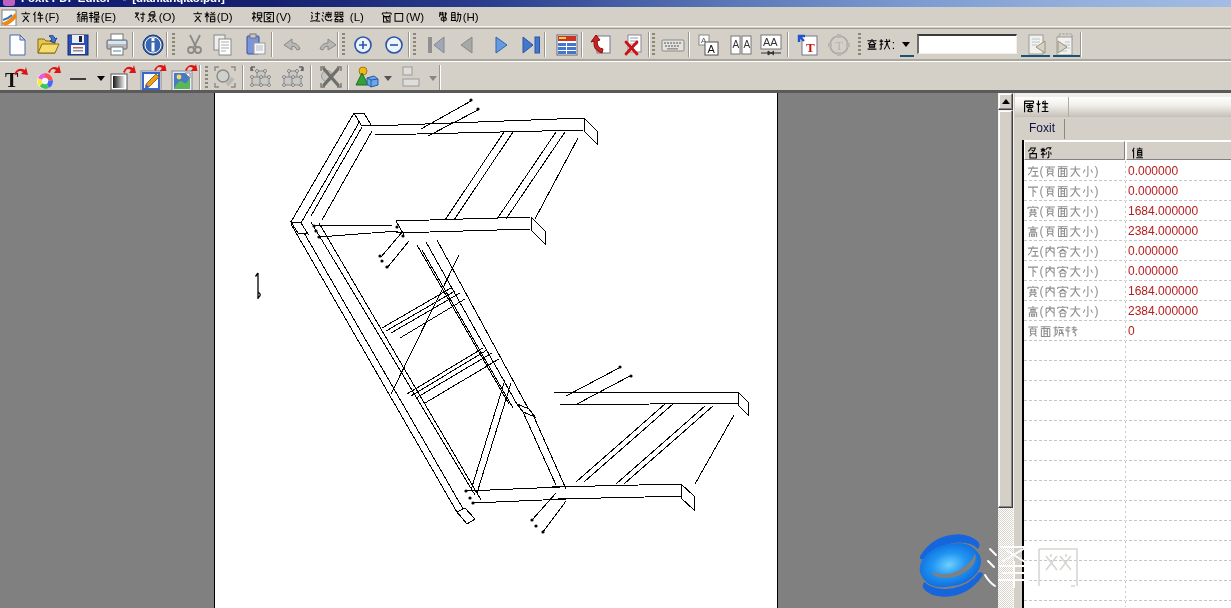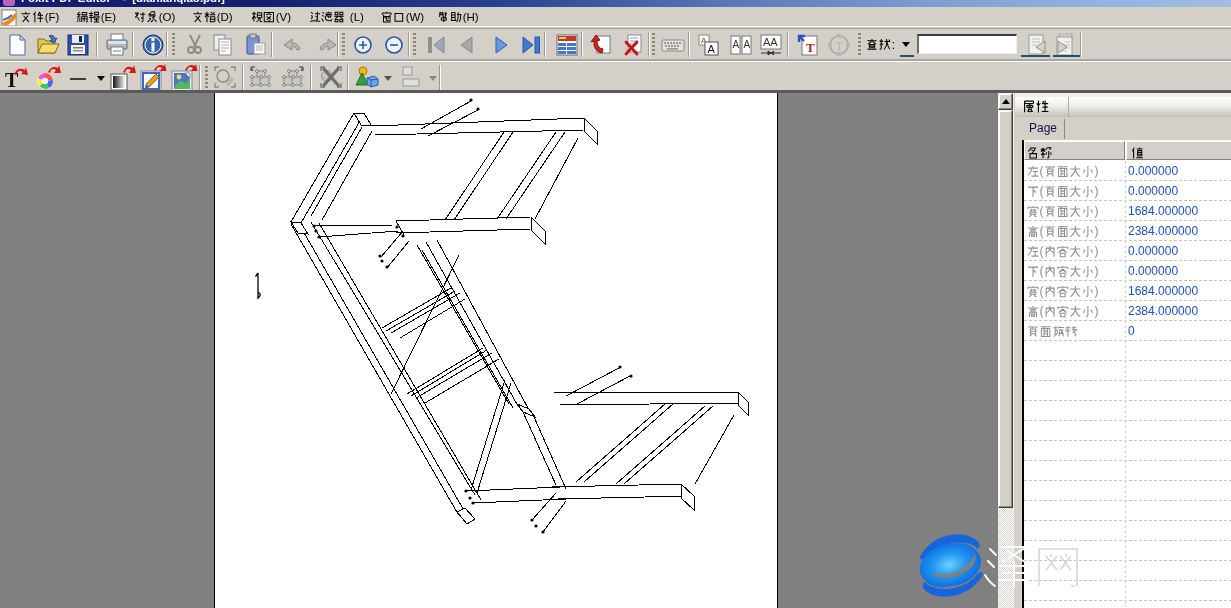--- a/index.html
+++ b/index.html
@@ -40,21 +40,21 @@
 #ptabhead { position:absolute; left:1px; top:4px; width:217px; height:20px; background:linear-gradient(180deg,#ffffff 0%,#f2f0ec 40%,#c4c0b8 100%); }
 #ptabhead .t { position:absolute; left:9px; top:3px; font-size:13px; color:#000; }
 #ptabhead .sep { position:absolute; left:53px; top:0; width:1px; height:20px; background:#b0ada5; }
 #pagetab { position:absolute; left:1px; top:24px; width:217px; height:23px; background:#d4d0c8; }
 #pagetab .t { position:absolute; left:14px; top:4px; font-size:12px; color:#10104a; }
 #pagetab .sep { position:absolute; left:49px; top:2px; width:1px; height:20px; background:#8a8780; }
 #ptable { position:absolute; left:8px; top:47px; width:210px; height:468px; background:#fff; border-left:2px solid #000; }
 #ptable .hdr { position:absolute; top:1px; height:19px; background:#d4d0c8; border-top:1px solid #fff; border-left:1px solid #fff; border-right:1px solid #808080; border-bottom:1px solid #808080; font-size:12px; color:#000; padding:2px 0 0 4px; }
 #hdr1 { left:0px; width:101px; }
 #hdr2 { left:102px; width:106px; }
-.prow { position:absolute; left:0; width:208px; height:20px; border-bottom:1px dashed #c6c5c0; font-size:12px; color:#1d4ed8; }
+.prow { position:absolute; left:0; width:208px; height:20px; border-bottom:1px dashed #c6c5c0; font-size:12px; color:#b91c1c; }
 .prow .v { position:absolute; left:104px; top:3px; }
 #vdash { position:absolute; left:101px; top:21px; width:1px; height:446px;
   background:repeating-linear-gradient(180deg,#c6c5c0 0 2px, #fff 2px 5px); }
 
 #overlay { left:0; top:0; width:1231px; height:608px; pointer-events:none; }
 </style>
 </head>
 <body>
 <div class="abs" id="titlebar">
   <div id="titleicon"></div>
@@ -393,21 +393,21 @@
       <div class="ar"></div>
     </div>
 </div>
 <div class="abs" id="panel">
   <div id="pstrip"></div>
   <div id="ptabhead">
       <div class="t"></div>
       <div class="sep"></div>
     </div>
   <div id="pagetab">
-      <div class="t">Page</div>
+      <div class="t">Foxit</div>
       <div class="sep"></div>
     </div>
   <div id="ptable">
     <div class="hdr" id="hdr1"></div>
     <div class="hdr" id="hdr2"></div>
     <div class="prow" style="top:21px">
         <span class="v">0.000000</span>
       </div>
     <div class="prow" style="top:41px">
         <span class="v">0.000000</span>

